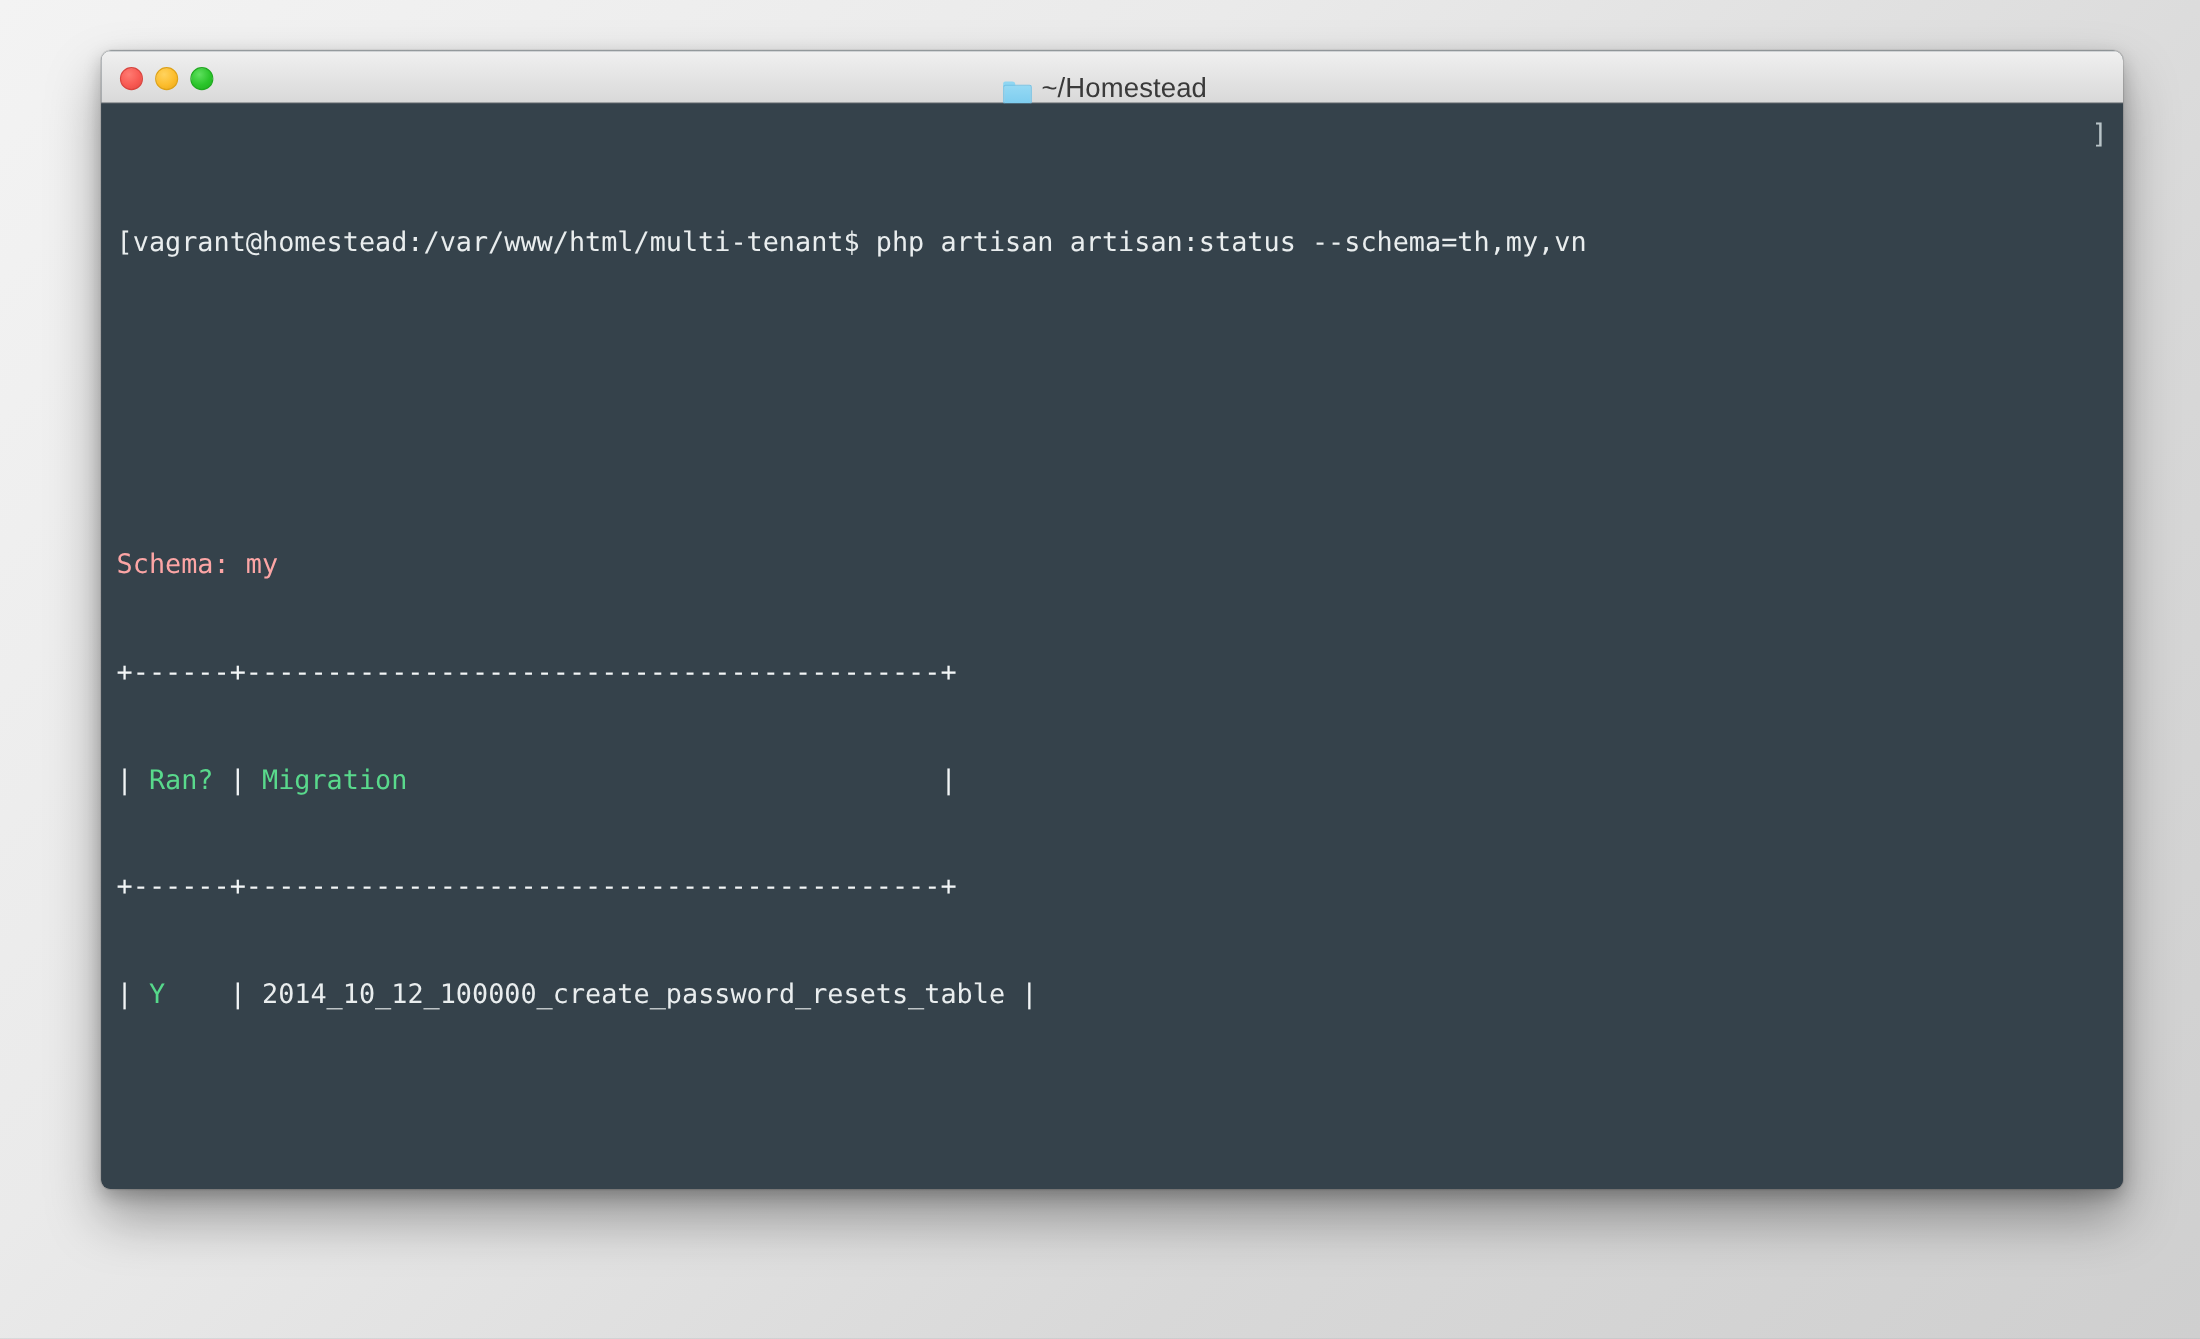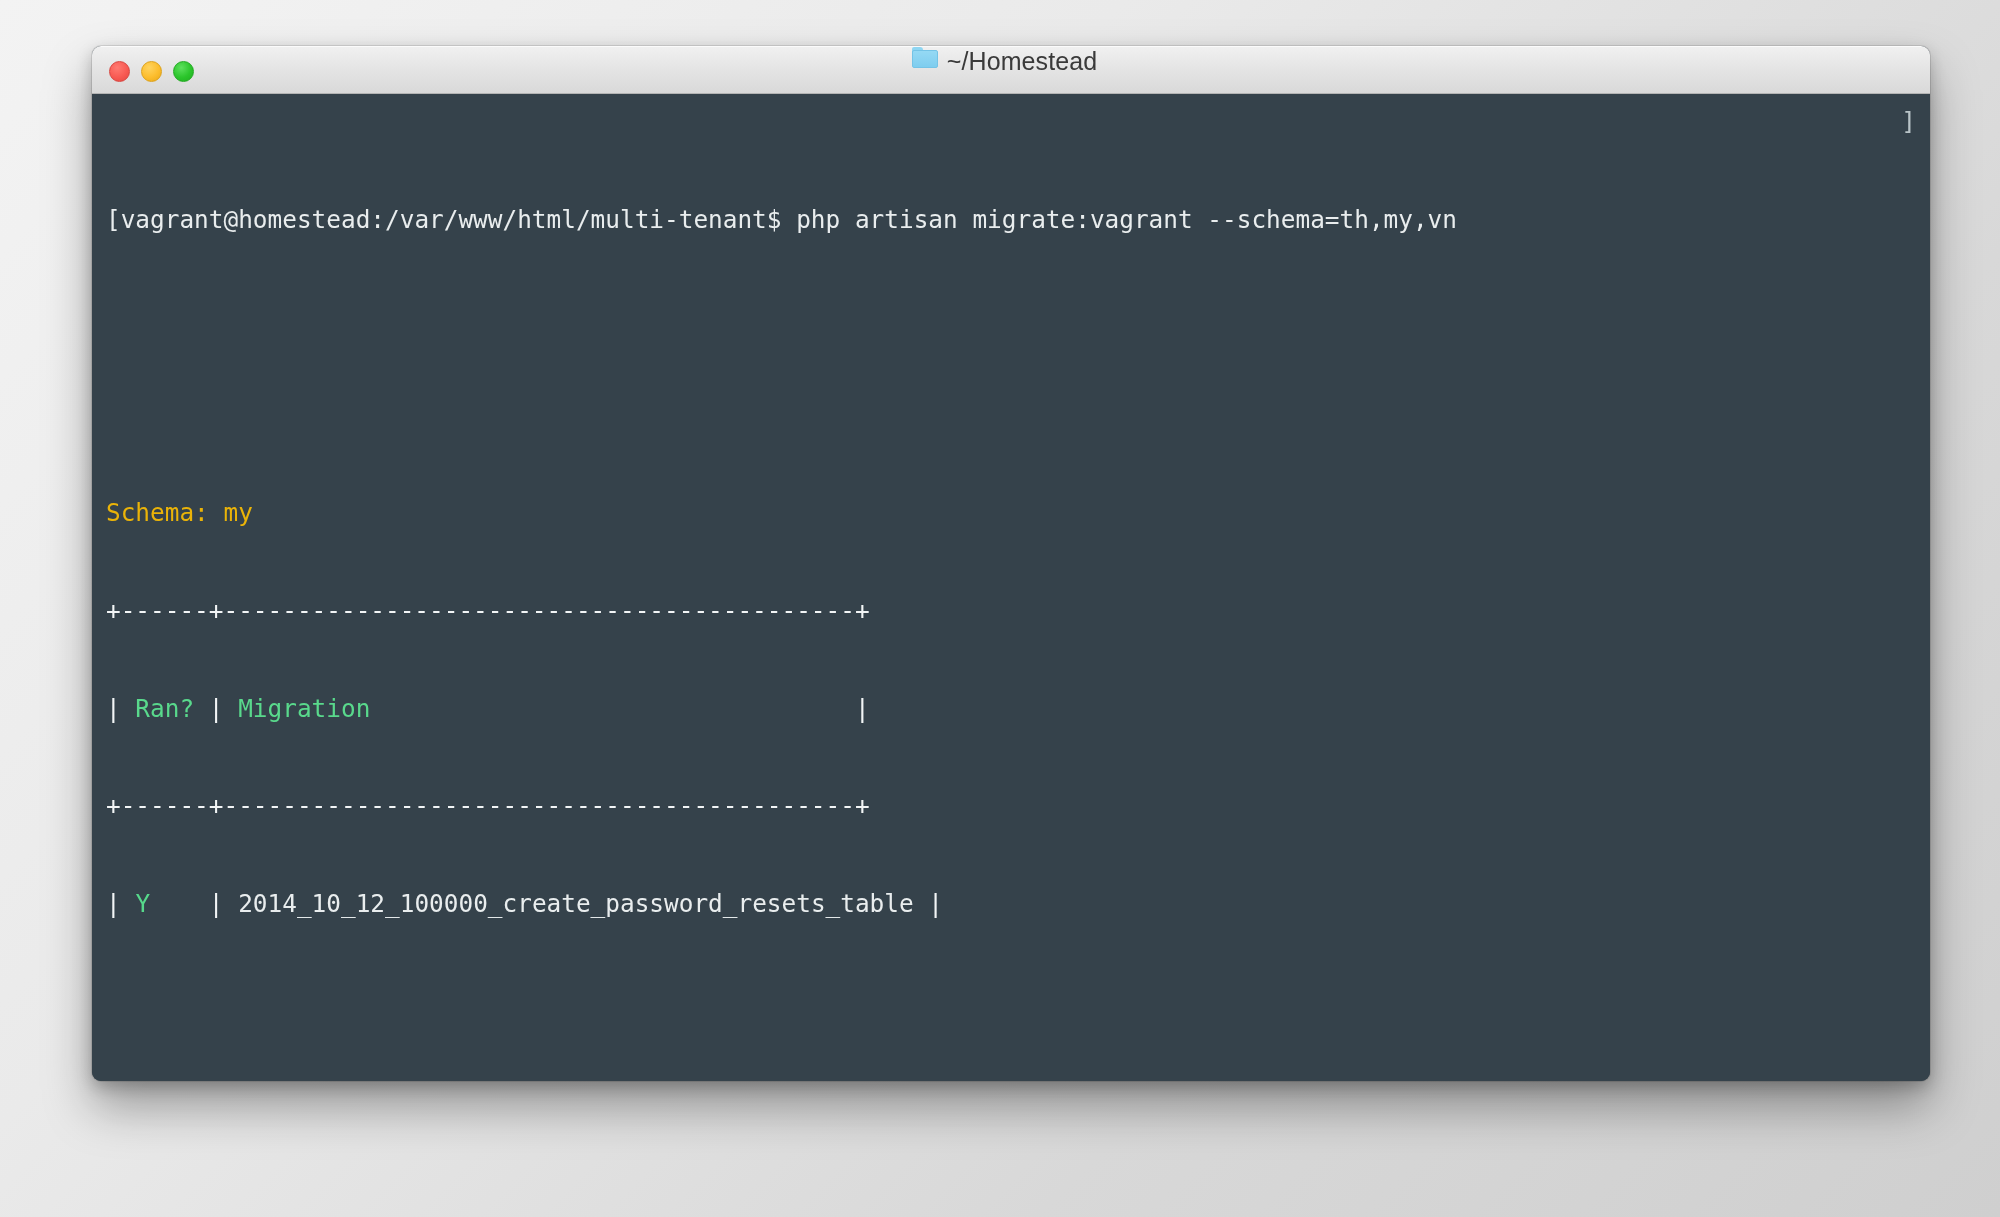--- a/index.html
+++ b/index.html
@@ -73,21 +73,21 @@
   .light.maximize {
     background: radial-gradient(circle at 38% 30%, #5ee05e 0%, #2bc52b 55%, #1fae1f 100%);
     border: 1px solid #20a920;
   }
 
   #title-center {
     position: absolute;
     left: 0; right: 13px;
     top: 0; height: 48px;
     display: flex;
-    align-items: flex-start;
+    align-items: flex-end;
     justify-content: center;
     gap: 9px;
     pointer-events: none;
   }
   #folder-icon {
     width: 26px;
     height: 21px;
     position: relative;
     flex: 0 0 auto;
   }
@@ -130,21 +130,21 @@
     white-space: pre;
     color: #e8eced;
     padding: 0 8px 0 14px;
     position: relative;
   }
   .line { display: block; min-height: 32.6px; }
   .line.blank { height: 32.6px; }
 
   
   .c-white   { color: #e9edee; }
-  .c-yellow  { color: #eab308; }
+  .c-yellow  { color: #fca5a5; }
   .c-green   { color: #59d98c; }
   .c-brgreen { color: #56d98b; }
   .c-border  { color: #f2f5f6; }
   #scroll-bracket-right {
     position: absolute;
     right: 14px;
     top: 0;
     color: #b9c4c8;
     font-family: "DejaVu Sans Mono", "Liberation Mono", monospace;
     font-size: 24.4px;
@@ -167,21 +167,21 @@
         <div class="tab"></div>
           <div class="body"></div>
       </div>
       <div id="window-title">~/Homestead</div>
     </div>
   </div>
 
   <div id="terminal-body">
     <div id="terminal-screen">
 
-      <div class="line"><span class="c-white">[</span><span class="c-white">vagrant@homestead:/var/www/html/multi-tenant$</span><span class="c-white"> </span><span class="c-white">php artisan migrate:vagrant --schema=th,my,vn</span></div>
+      <div class="line"><span class="c-white">[</span><span class="c-white">vagrant@homestead:/var/www/html/multi-tenant$</span><span class="c-white"> </span><span class="c-white">php artisan artisan:status --schema=th,my,vn</span></div>
 
       <div class="line blank"></div>
 
       
       <div class="line"><span class="c-yellow">Schema: my</span></div>
       <div class="line"><span class="c-border">+------+-------------------------------------------+</span></div>
       <div class="line"><span class="c-border">|</span><span class="c-green"> Ran? </span><span class="c-border">|</span><span class="c-green"> Migration                                 </span><span class="c-border">|</span></div>
       <div class="line"><span class="c-border">+------+-------------------------------------------+</span></div>
       <div class="line"><span class="c-border">|</span><span class="c-white"> </span><span class="c-brgreen">Y</span><span class="c-white">    </span><span class="c-border">|</span><span class="c-white"> </span><span class="c-white">2014_10_12_100000_create_password_resets_table</span><span class="c-white"> </span><span class="c-border">|</span></div>
       

